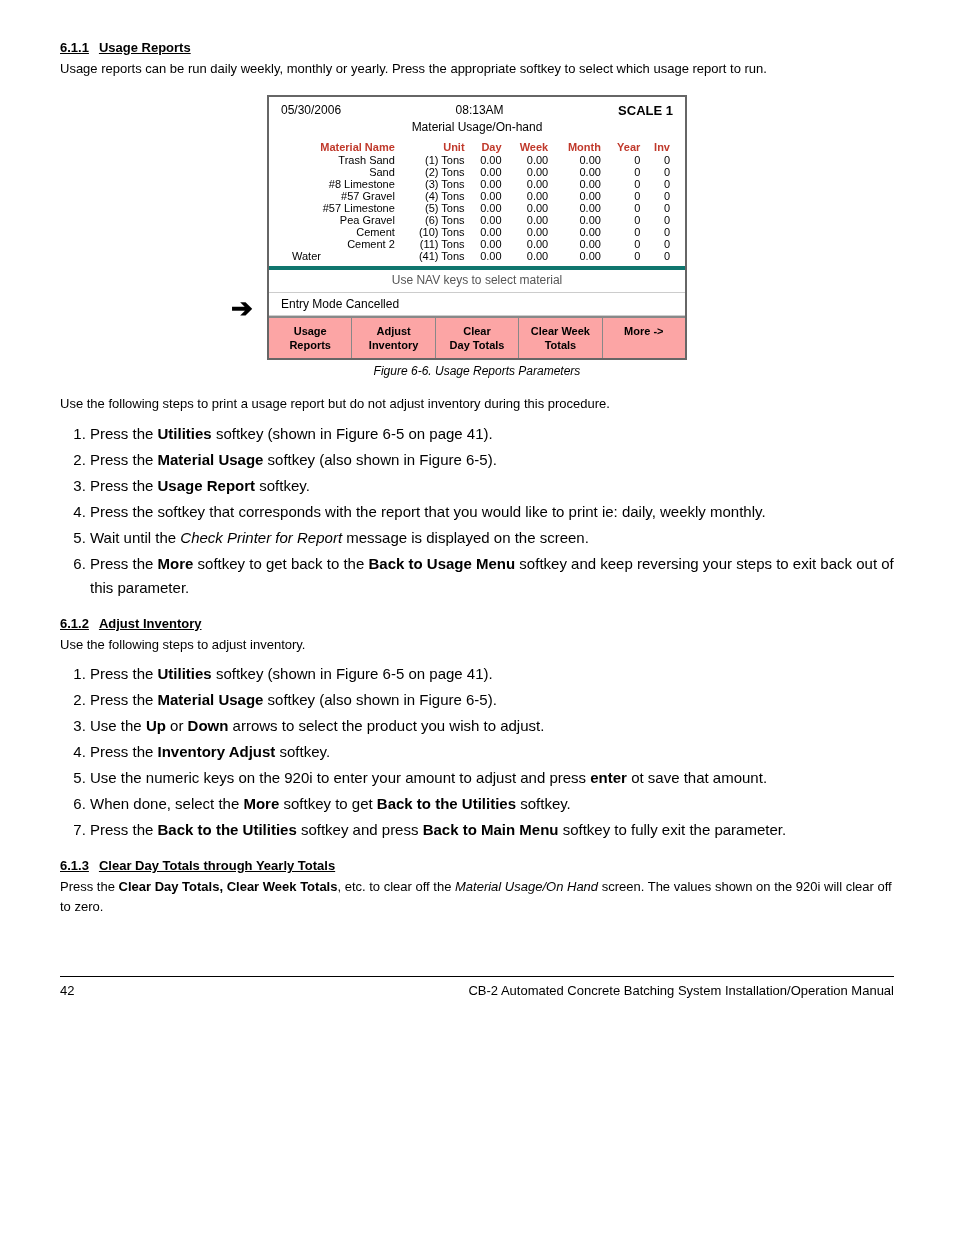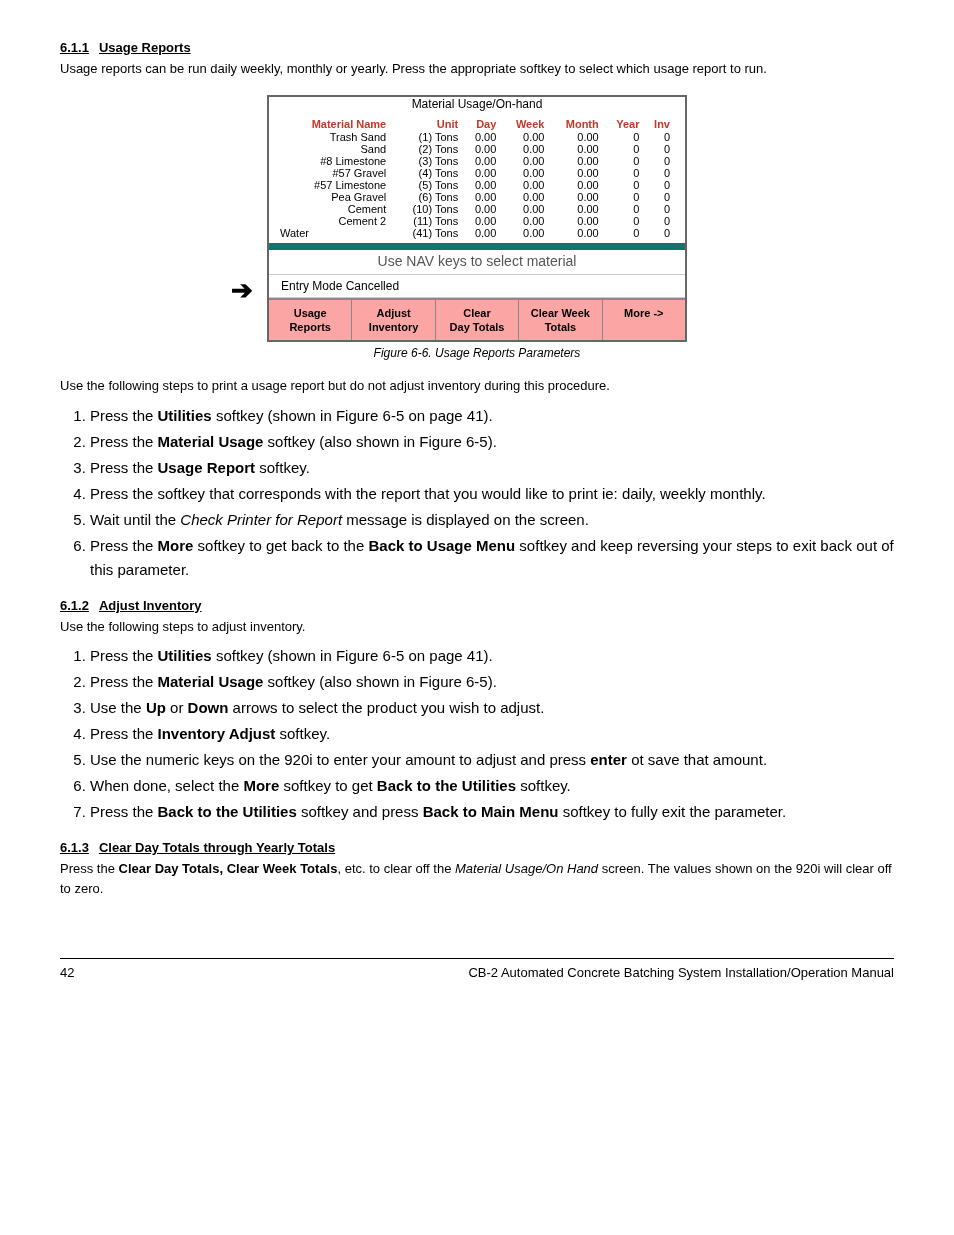--- a/index.html
+++ b/index.html
@@ -64,21 +64,21 @@
     .screen-title-center {
       text-align: center;
       font-size: 12px;
       padding-bottom: 4px;
     }
     .screen-scale {
       font-weight: bold;
       font-size: 13px;
     }
     .screen-table-area {
-      padding: 2px 12px 4px 8px;
+      padding: 2px 12px 4px 20px;
     }
     .screen-table {
       width: 100%;
       border-collapse: collapse;
       font-size: 11px;
     }
     .screen-table th {
       color: #c0392b;
       font-weight: bold;
       text-align: left;
@@ -89,24 +89,24 @@
       padding: 0px 3px;
       font-size: 11px;
       text-align: right;
     }
     .screen-table td.material-name {
       text-align: right;
       font-size: 11px;
     }
     .nav-hint {
       text-align: center;
-      font-size: 14px;
+      font-size: 12px;
       color: #555;
       padding: 3px 0 3px 0;
-      border-top: 7px solid #0f766e;
+      border-top: 4px solid #0f766e;
       margin: 0 0 2px 0;
     }
     .entry-mode-row {
       padding: 4px 12px;
       border-top: 1px solid #ccc;
       border-bottom: 1px solid #ccc;
       font-size: 12px;
       font-weight: normal;
     }
     .softkey-row {
@@ -168,20 +168,25 @@
     </div>
     <p>Usage reports can be run daily weekly, monthly or yearly. Press the appropriate softkey to select which usage report to run.</p>
 
     <div class="figure-container">
       <div style="position:relative; display:flex; align-items:flex-end;">
 
         <div style="position:absolute; left:-36px; bottom:36px; font-size:26px; font-weight:bold;">➔</div>
 
         <div class="screen-box">
 
+          <div class="screen-header">
+            <span>05/30/2006</span>
+            <span>08:13AM</span>
+            <span class="screen-scale">SCALE 1</span>
+          </div>
           <div class="screen-title-center">Material Usage/On-hand</div>
 
           <div class="screen-table-area">
             <table class="screen-table">
               <thead>
                 <tr>
                   <th style="text-align:right; color:#c0392b;">Material Name</th>
                   <th style="text-align:right; color:#c0392b;">Unit</th>
                   <th style="text-align:right; color:#c0392b;">Day</th>
                   <th style="text-align:right; color:#c0392b;">Week</th>

